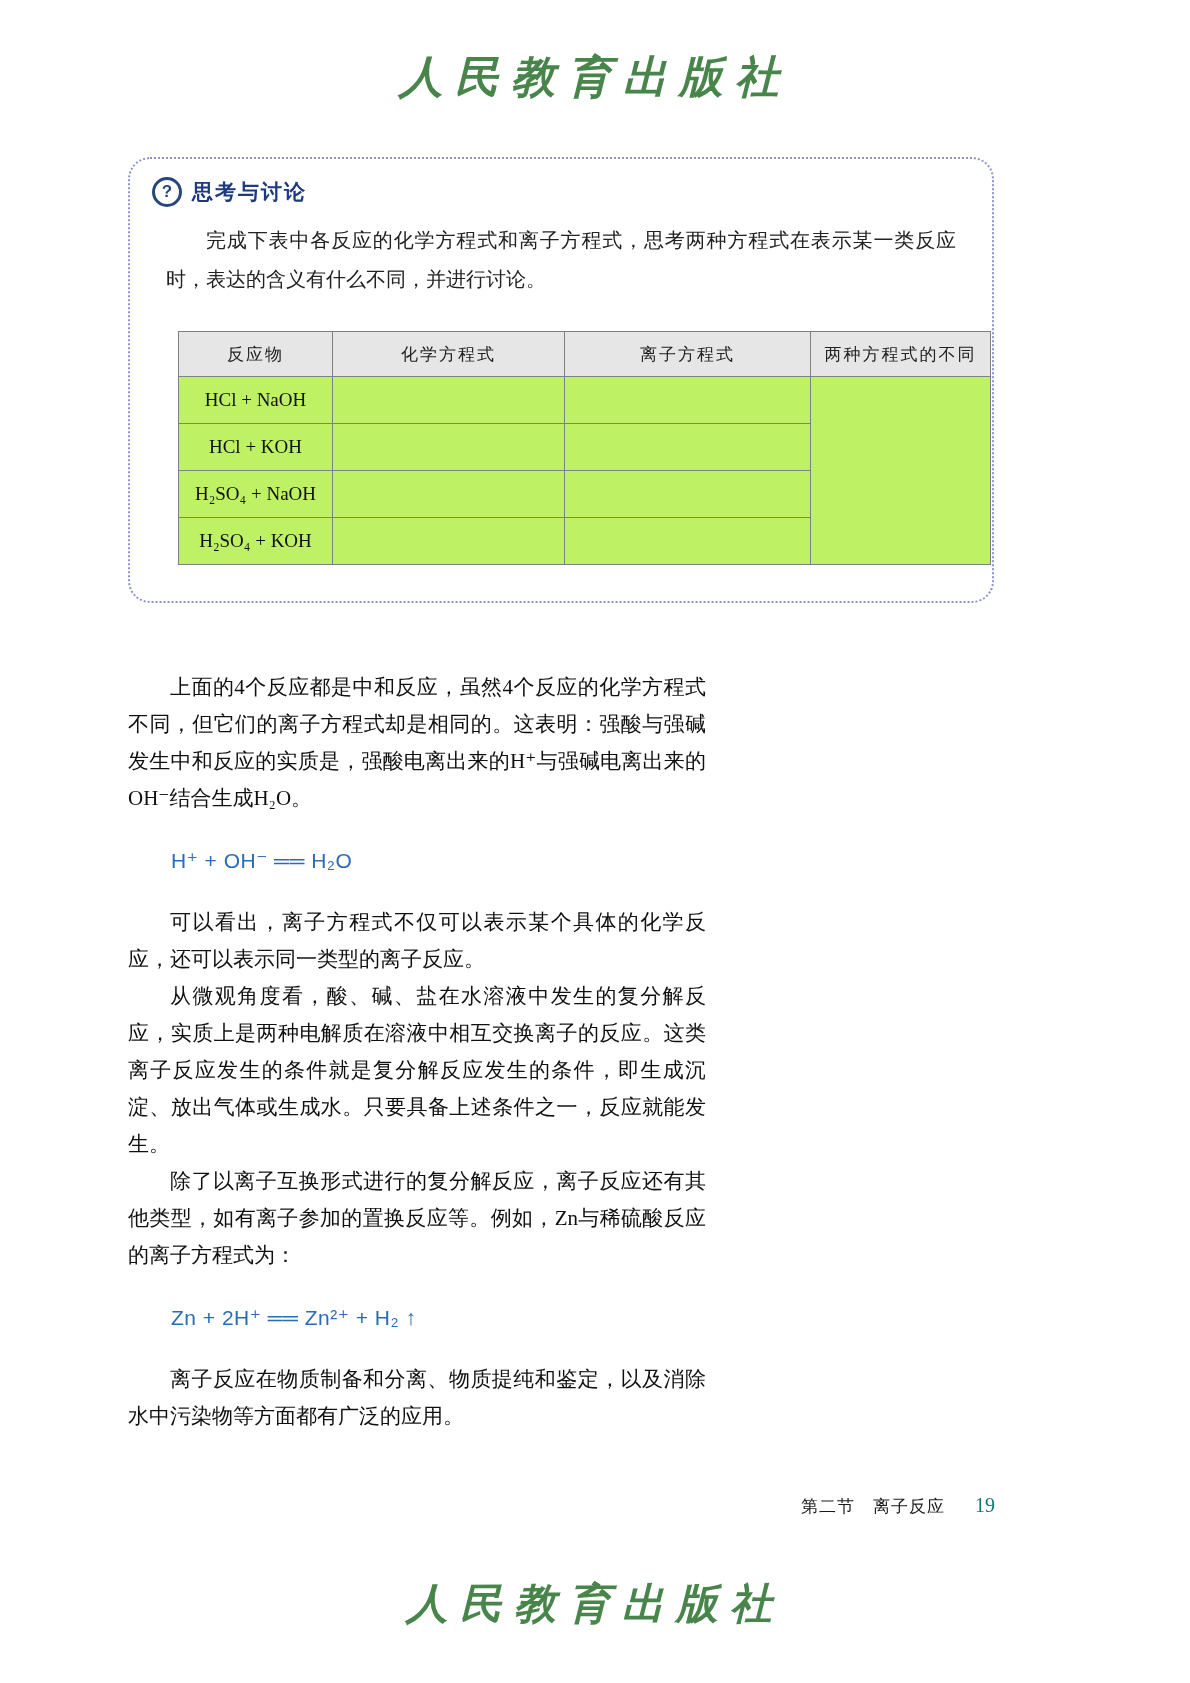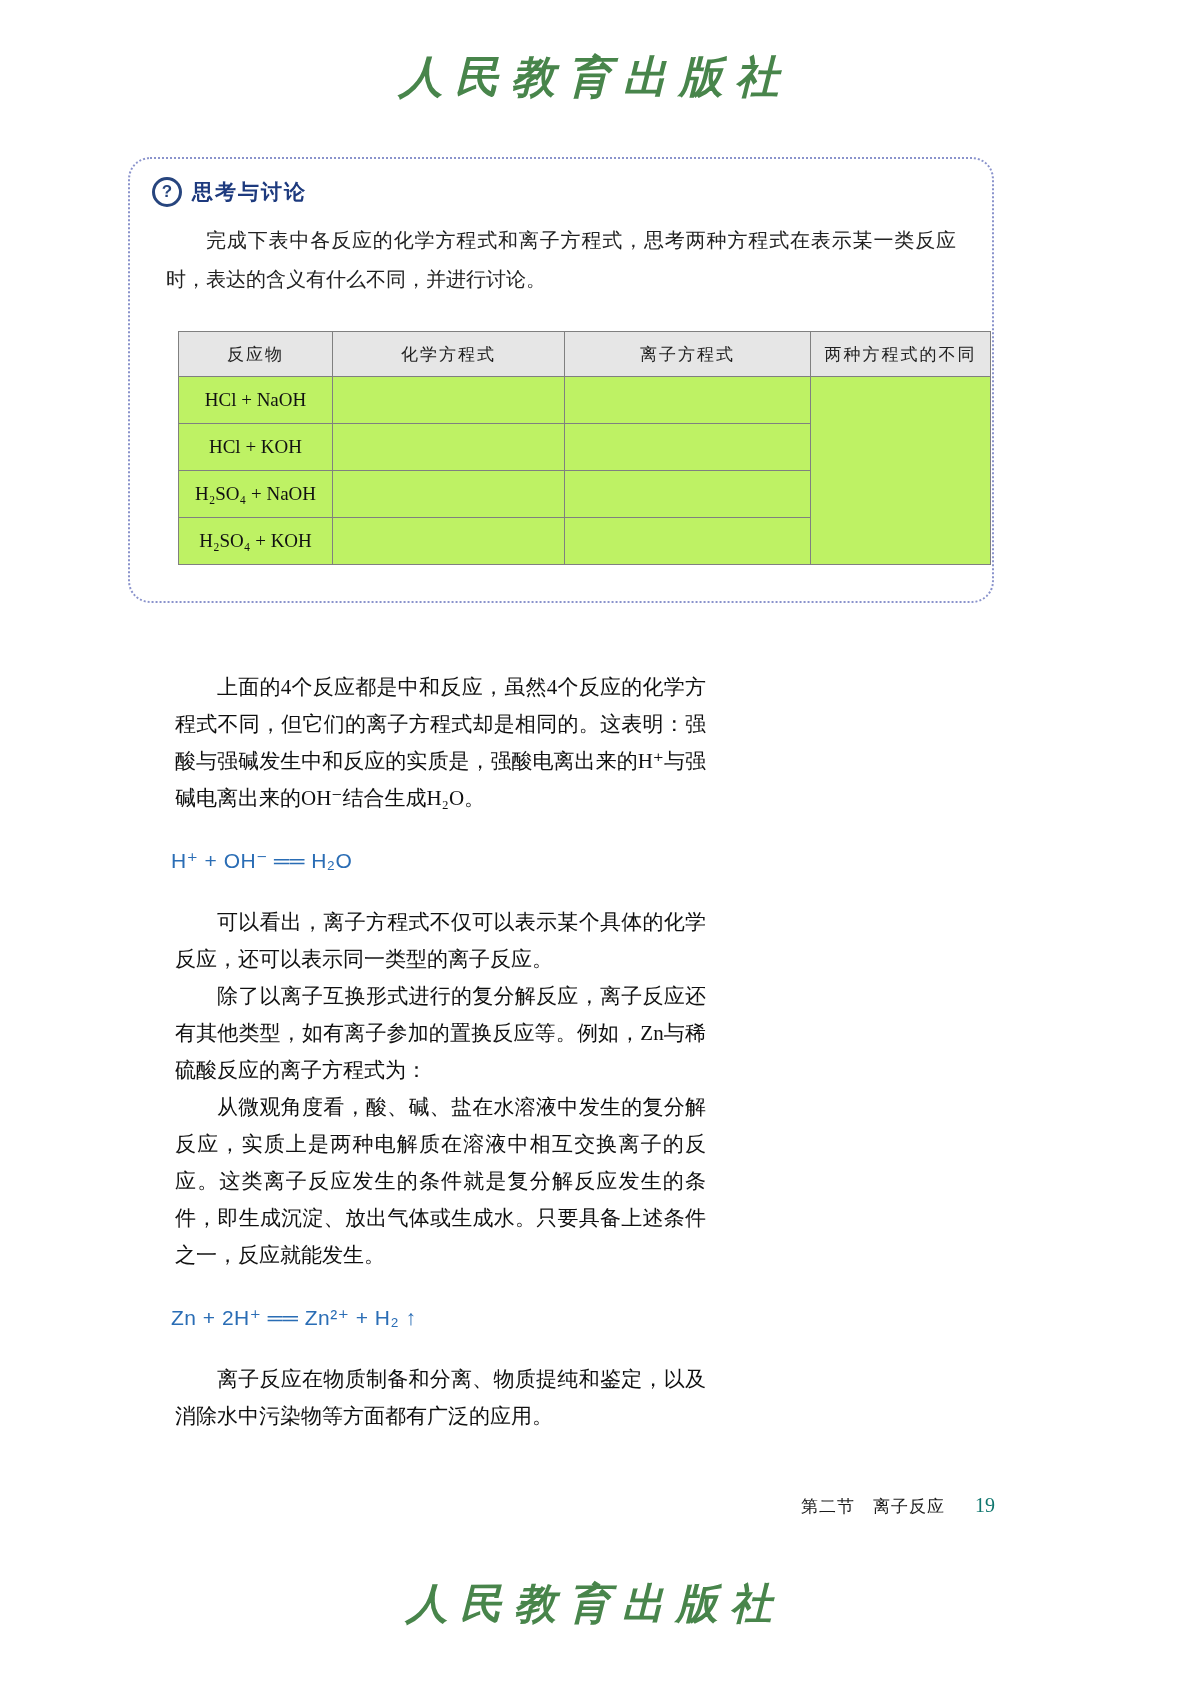--- a/index.html
+++ b/index.html
@@ -95,21 +95,21 @@
 
   
   .content {
     margin: 66px 0 0 128px;
     width: 578px;
     font-size: 21px;
     line-height: 37px;
     text-align: justify;
     color: #101010;
   }
-  .content p { text-indent: 2em; margin-left: 47px; }
+  .content p { text-indent: 2em; }
   .equation {
     margin: 25px 0 25px 43px;
     font-family: "Liberation Sans", "DejaVu Sans", sans-serif;
     font-size: 21px;
     color: #2a6db5;
     text-align: left;
     text-indent: 0;
     letter-spacing: 0.5px;
   }
 
@@ -175,22 +175,22 @@
         <td></td>
       </tr>
     </tbody>
   </table>
 </div>
 
 <div class="content">
   <p>上面的4个反应都是中和反应，虽然4个反应的化学方程式不同，但它们的离子方程式却是相同的。这表明：强酸与强碱发生中和反应的实质是，强酸电离出来的H⁺与强碱电离出来的OH⁻结合生成H₂O。</p>
   <div class="equation">H⁺ + OH⁻ ══ H₂O</div>
   <p>可以看出，离子方程式不仅可以表示某个具体的化学反应，还可以表示同一类型的离子反应。</p>
+  <p>从微观角度看，酸、碱、盐在水溶液中发生的复分解反应，实质上是两种电解质在溶液中相互交换离子的反应。这类离子反应发生的条件就是复分解反应发生的条件，即生成沉淀、放出气体或生成水。只要具备上述条件之一，反应就能发生。</p>
   <p>除了以离子互换形式进行的复分解反应，离子反应还有其他类型，如有离子参加的置换反应等。例如，Zn与稀硫酸反应的离子方程式为：</p>
-  <p>从微观角度看，酸、碱、盐在水溶液中发生的复分解反应，实质上是两种电解质在溶液中相互交换离子的反应。这类离子反应发生的条件就是复分解反应发生的条件，即生成沉淀、放出气体或生成水。只要具备上述条件之一，反应就能发生。</p>
   <div class="equation">Zn + 2H⁺ ══ Zn²⁺ + H₂ ↑</div>
   <p>离子反应在物质制备和分离、物质提纯和鉴定，以及消除水中污染物等方面都有广泛的应用。</p>
 </div>
 
 <div class="footer">
   <span class="section">第二节　离子反应</span>
   <span class="pagenum">19</span>
 </div>
 
 <div class="watermark bottom">人民教育出版社</div>

